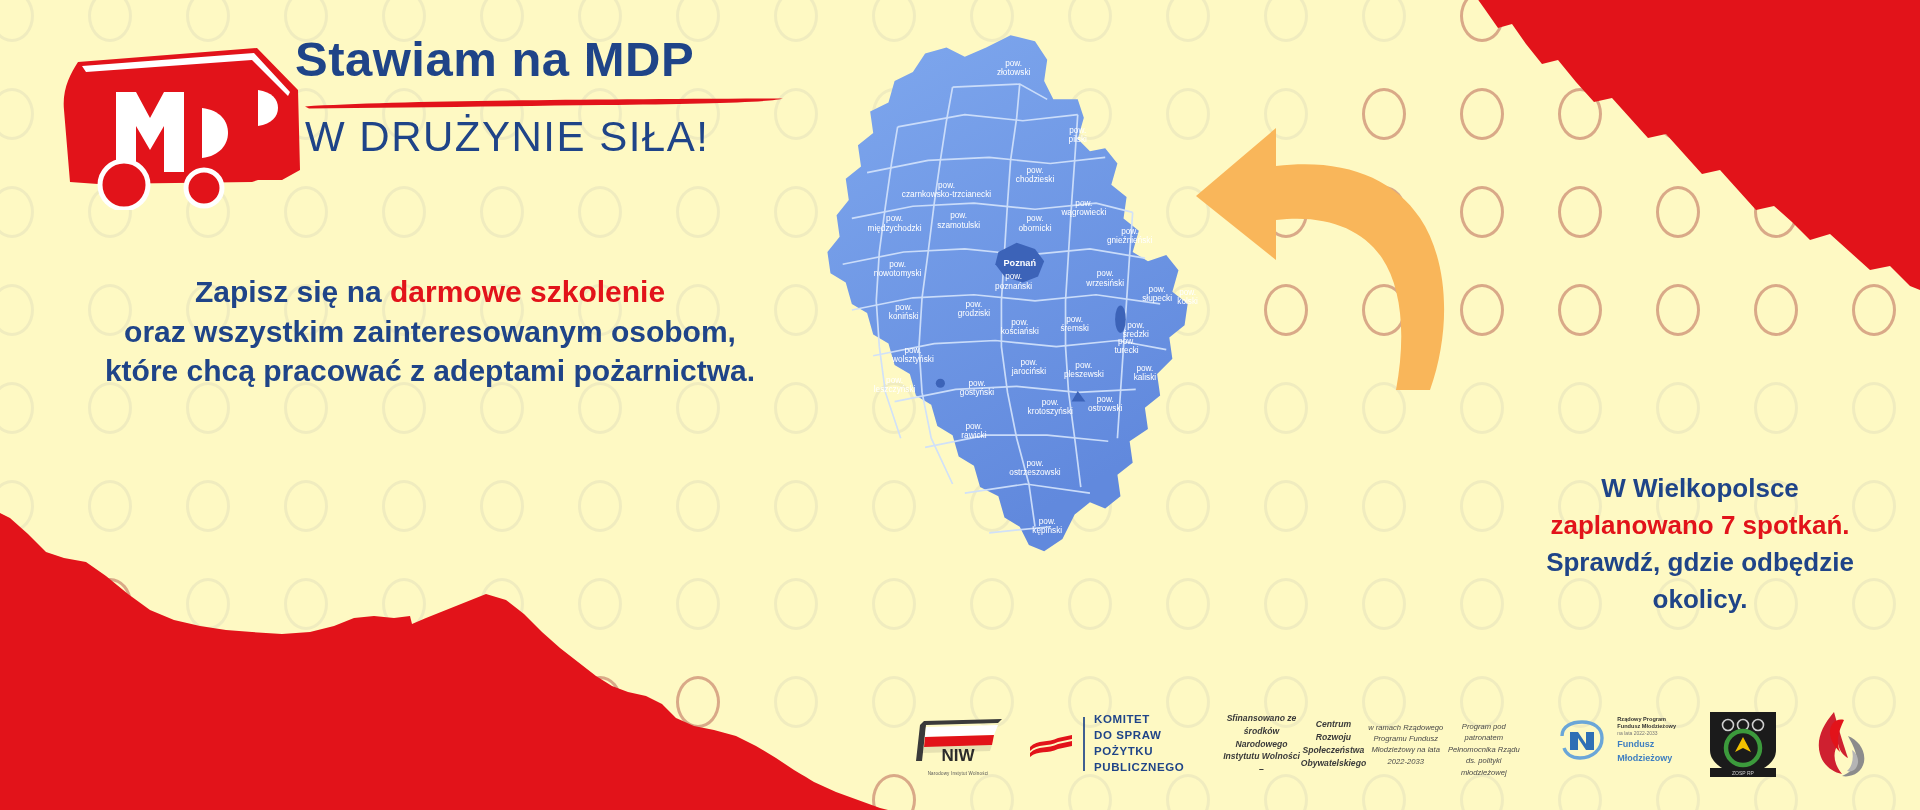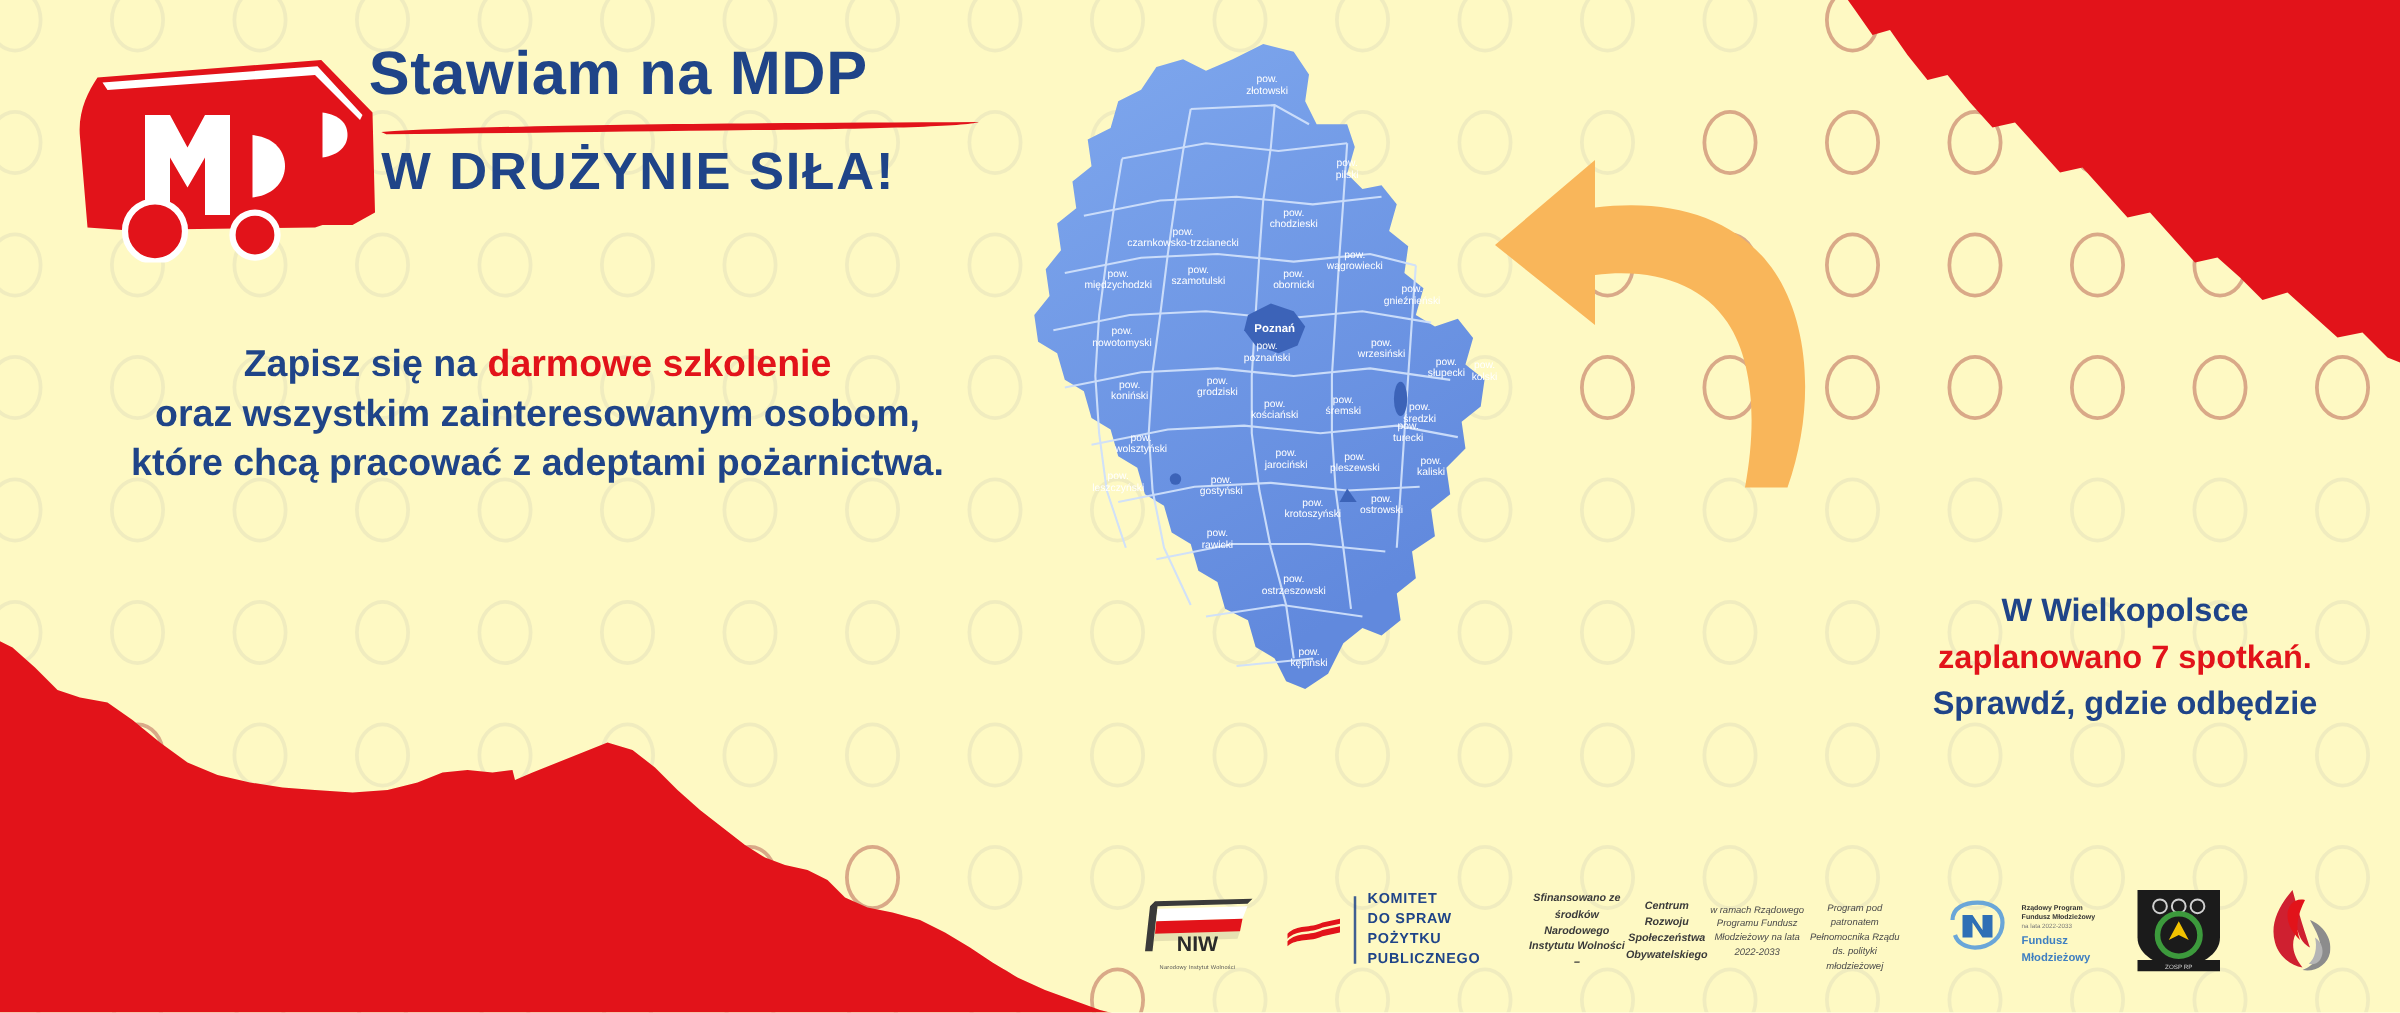--- a/index.html
+++ b/index.html
@@ -32,21 +32,21 @@
   .headline{position:absolute;left:295px;top:34px;width:520px;}
   .headline .l1{
     font-size:49px;font-weight:bold;color:#1f4488;
     letter-spacing:.5px;line-height:1.05;white-space:nowrap;
     font-style:normal;
   }
   .rule{
     margin:10px 0 8px 8px;width:482px;height:12px;
   }
   .headline .l2{
-    font-size:42px;font-weight:bold;color:#1f4488;
+    font-size:42px;font-weight:normal;color:#1f4488;
     letter-spacing:1.5px;line-height:1.05;white-space:nowrap;
     margin-left:10px;
   }
 
   
   .copy{
     position:absolute;left:60px;top:272px;width:740px;
     text-align:center;
     color:#1f4488;font-size:30px;font-weight:bold;line-height:1.32;
   }
@@ -87,21 +87,21 @@
     letter-spacing:.6px;
   }
   .niw{display:flex;flex-direction:column;align-items:center;}
   .niw .sub{font-size:4.5px;color:#555;margin-top:2px;letter-spacing:.2px;text-align:center;line-height:1.3;}
 
   .fund-txt{width:300px;text-align:center;color:#4a4a4a;font-style:italic;}
   .fund-txt .b{font-weight:bold;font-size:8.6px;line-height:1.5;color:#3a3a3a;}
   .fund-txt .s{font-size:7.6px;line-height:1.5;margin-top:1px;}
   .fund-txt .p{font-size:7.6px;line-height:1.5;margin-top:11px;}
 
-  .rpfm{display:flex;align-items:flex-end;gap:7px;}
+  .rpfm{display:flex;align-items:flex-start;gap:7px;}
   .rpfm .rtxt{line-height:1.25;}
   .rpfm .rtxt .t1{font-size:5.6px;color:#333;font-weight:bold;}
   .rpfm .rtxt .t2{font-size:5px;color:#777;}
   .rpfm .rtxt .t3{font-size:9px;color:#3f7fc1;font-weight:bold;margin-top:3px;line-height:1.2;}
 </style>
 </head>
 <body>
 
 <div class="stage">
 
@@ -435,20 +435,21 @@
       <path d="M330,290 C352,228 348,160 320,118 C292,76 240,58 176,66
                L176,28 L96,96 L176,160 L176,120 C224,114 262,128 282,158
                C302,188 306,236 296,290 Z" fill="#f9b65a"></path>
     </svg>
   </div>
 
   <div class="promo">
     <div class="line">W Wielkopolsce</div>
     <div class="line hl">zaplanowano 7 spotkań.</div>
     <div class="line">Sprawdź, gdzie odbędzie</div>
+    <div class="line">okolicy.</div>
   </div>
 
   <div class="footer">
 
     <div class="f-item niw" style="margin-left:26px;">
       <svg width="104" height="58" viewBox="0 0 104 58">
         <path d="M10,50 L14,14 L18,10 L96,8 L92,12 L20,14 L16,50 Z" fill="#3a3a3a"></path>
         <path d="M20,16 L92,14 L88,24 L19,26 Z" fill="#ffffff"></path>
         <path d="M19,26 L88,24 L86,34 L18,36 Z" fill="#e2131a"></path>
         <path d="M18,36 L86,34 L84,40 L17,42 Z" fill="#3a3a3a" opacity=".12"></path>

